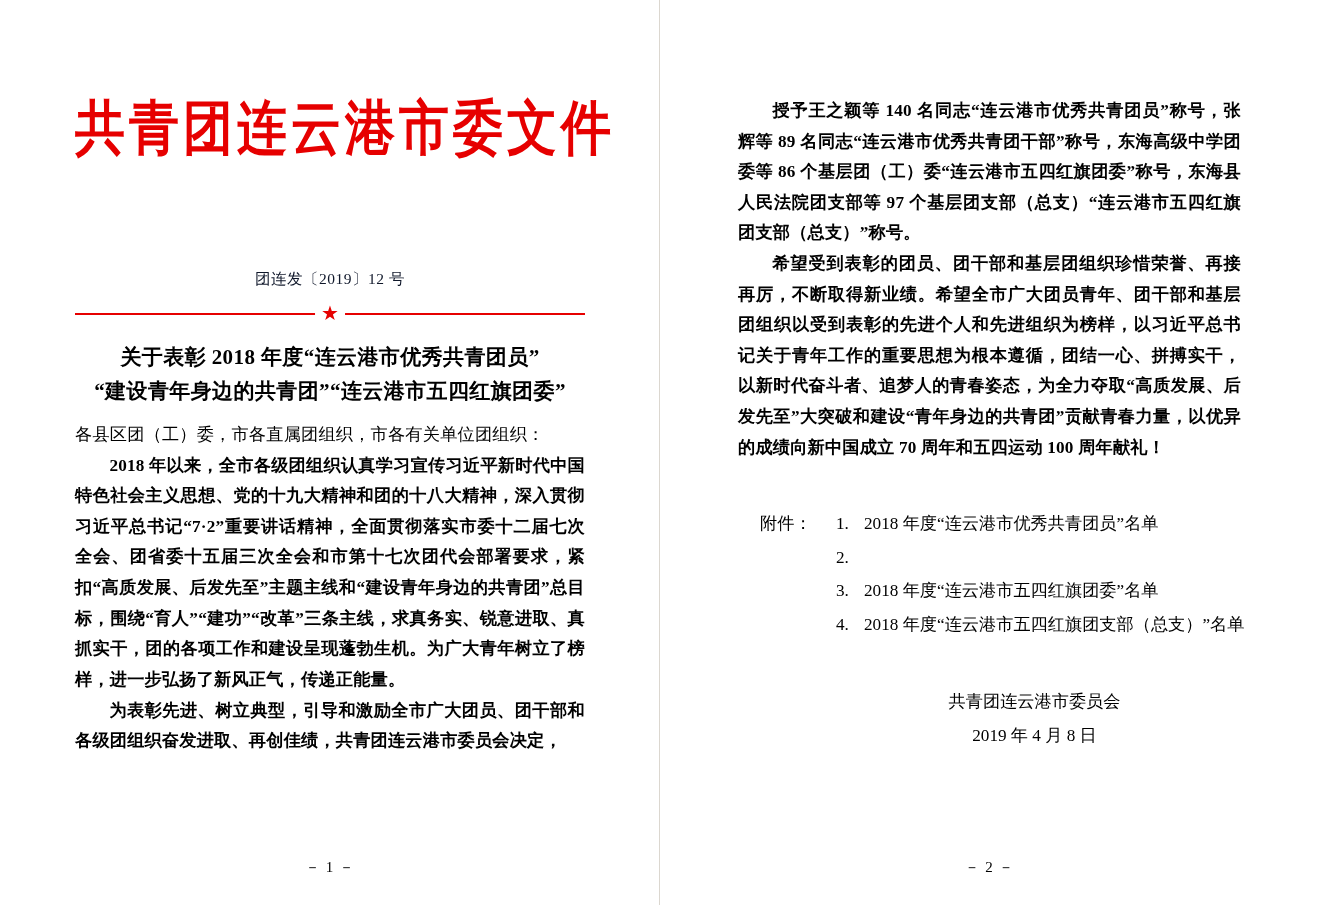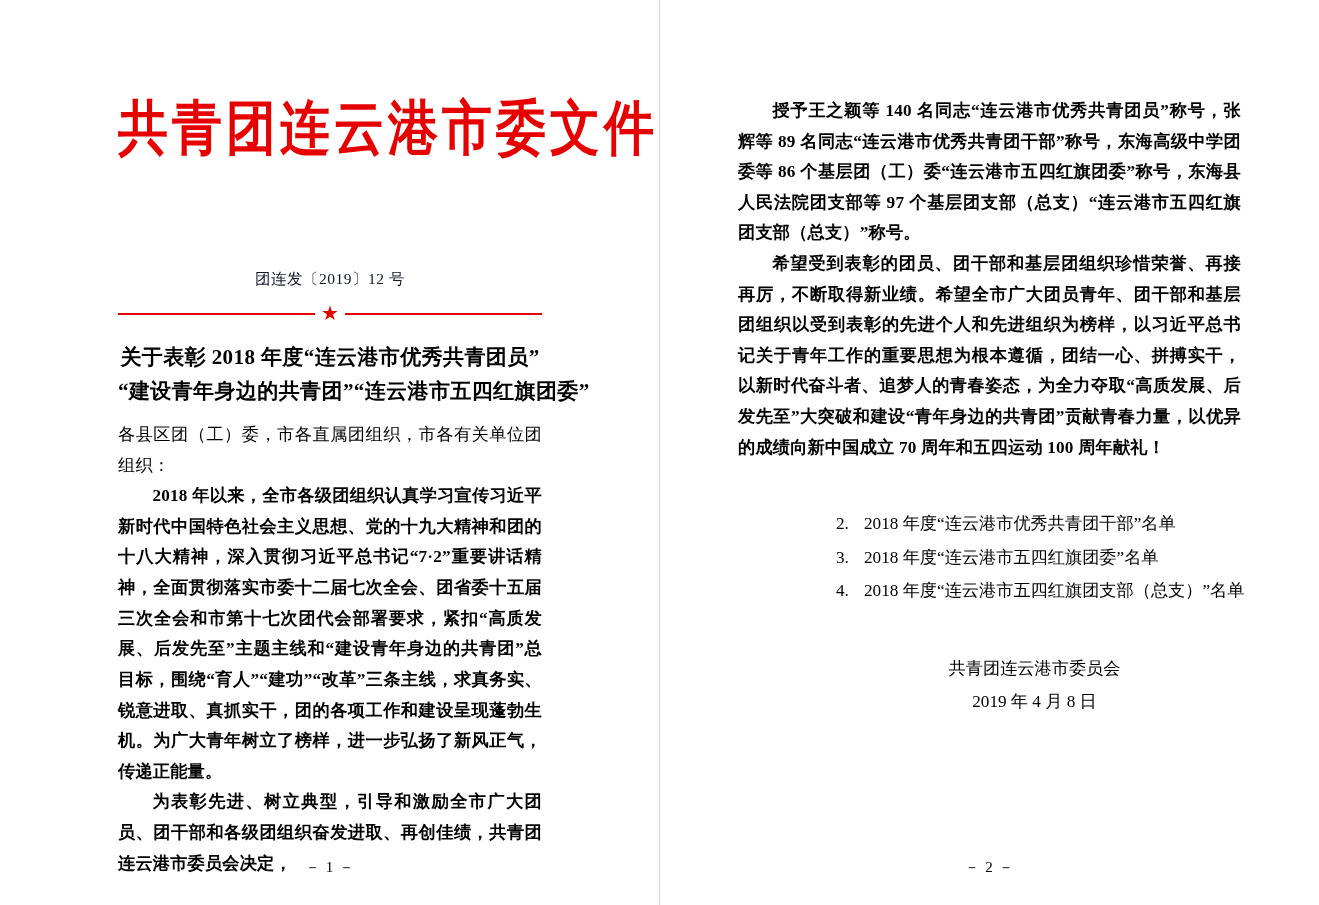--- a/index.html
+++ b/index.html
@@ -21,21 +21,21 @@
     position: relative;
   }
   .page {
     position: relative;
     box-sizing: border-box;
     height: 905px;
     background: #ffffff;
   }
   .page-left {
     width: 660px;
-    padding: 0 118px;
+    padding: 0 75px;
   }
   .page-right {
     width: 659px;
     padding: 0 78px;
   }
   .gutter {
     position: absolute;
     left: 659px;
     top: 0;
     width: 2px;
@@ -186,23 +186,27 @@
 
   <div class="page page-right">
 
     <div class="body-text">
       <p class="indent2">授予王之颖等 140 名同志“连云港市优秀共青团员”称号，张辉等 89 名同志“连云港市优秀共青团干部”称号，东海高级中学团委等 86 个基层团（工）委“连云港市五四红旗团委”称号，东海县人民法院团支部等 97 个基层团支部（总支）“连云港市五四红旗团支部（总支）”称号。</p>
       <p class="indent2">希望受到表彰的团员、团干部和基层团组织珍惜荣誉、再接再厉，不断取得新业绩。希望全市广大团员青年、团干部和基层团组织以受到表彰的先进个人和先进组织为榜样，以习近平总书记关于青年工作的重要思想为根本遵循，团结一心、拼搏实干，以新时代奋斗者、追梦人的青春姿态，为全力夺取“高质发展、后发先至”大突破和建设“青年身边的共青团”贡献青春力量，以优异的成绩向新中国成立 70 周年和五四运动 100 周年献礼！</p>
     </div>
 
     <div class="attachments">
       <div class="att-row">
+        <span class="att-label">附件：</span>
+        <span class="att-num">1.</span>
+        <span>2018 年度“连云港市优秀共青团员”名单</span>
+      </div>
+      <div class="att-row">
         <span class="att-label"></span>
         <span class="att-num">2.</span>
-        <span>2018 年度“连云港市优秀共青团干部”名单</span>
       </div>
       <div class="att-row">
         <span class="att-label"></span>
         <span class="att-num">3.</span>
         <span>2018 年度“连云港市五四红旗团委”名单</span>
       </div>
       <div class="att-row">
         <span class="att-label"></span>
         <span class="att-num">4.</span>
         <span>2018 年度“连云港市五四红旗团支部（总支）”名单</span>

